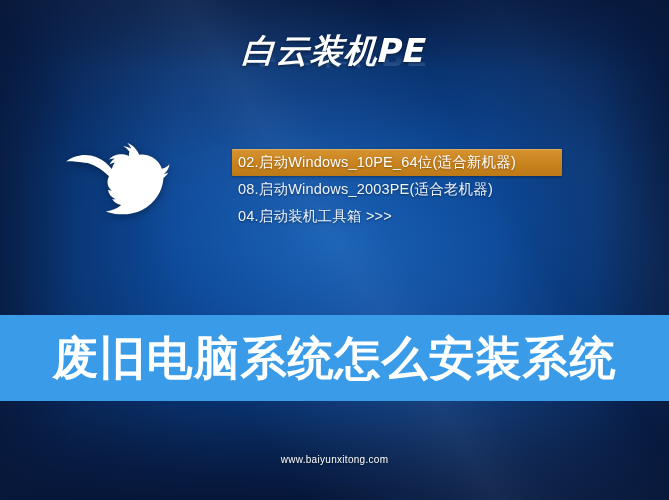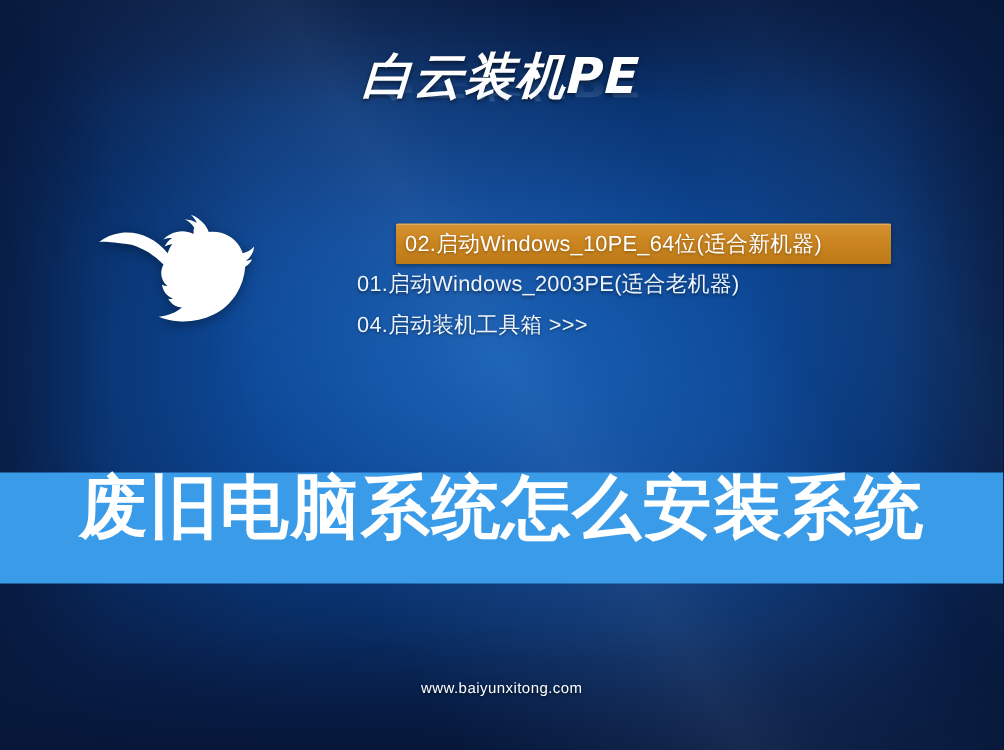--- a/index.html
+++ b/index.html
@@ -123,33 +123,32 @@
     white-space: nowrap;
     text-shadow: 0 1px 2px rgba(0,0,0,0.45);
   }
   .menu-item.selected {
     background: linear-gradient(to bottom, #d79331 0%, #c9841f 50%, #bd7916 100%);
     color: #ffffff;
     width: 324px;
     border-radius: 1px;
     box-shadow: inset 0 1px 0 rgba(255,255,255,0.22), 0 1px 3px rgba(0,0,0,0.35);
     text-shadow: 0 1px 2px rgba(90,50,0,0.55);
-    margin-left: 32px;
   }
 
   
   .banner {
     position: absolute;
     left: 0;
     right: 0;
     top: 315px;
-    height: 74px;
+    height: 86px;
     background: #3a9ce8;
     display: flex;
-    align-items: flex-start;
+    align-items: center;
     justify-content: center;
   }
   .banner-text {
     color: #ffffff;
     font-size: 46px;
     font-weight: 700;
     letter-spacing: 1px;
     line-height: 1;
     white-space: nowrap;
     font-family: "DejaVu Sans", "Liberation Sans", sans-serif;
@@ -187,21 +186,21 @@
   </div>
 
   <div class="bird">
     <svg viewBox="0 0 104 82" width="104" height="82" aria-hidden="true">
       <path fill="#ffffff" d="M63.5 9.8c-1.6-2.4-3.7-4.4-6.4-5.6 2.9 0.2 5.6 1 8.1 2.3-0.9-2.1-2.3-3.9-4-5.4 3.6 1.2 6.6 3.4 8.9 6.3 1.3 1.6 2.3 3.4 3.1 5.3 4.9-0.5 9.5 0.4 13.6 2.8 4.4 2.6 7.4 6.5 9 11.3 1.4-0.3 2.8-0.8 4-1.5 1.4-0.8 2.6-1.8 3.6-3-0.2 2.7-1.2 5.1-2.9 7.2-0.8 1-1.7 1.8-2.7 2.5 1.5-0.2 2.9-0.6 4.3-1.2-1 2.1-2.6 3.8-4.6 5.1-0.5 6.6-2.5 12.7-6 18.2-3.8 6-9 10.6-15.4 13.8-7.3 3.6-15.3 4.9-23.4 4.3-4.5-0.3-8.8-1.3-12.9-3 3.2-0.3 6.2-1 9.1-2.3 2.3-1 4.4-2.3 6.3-3.9-3.9-0.4-7.1-2.4-9.1-5.9 1.2 0.2 2.3 0.2 3.5 0.1-4.3-1.7-6.9-4.8-7.6-9.4 1.2 0.5 2.4 0.8 3.7 0.9-3.2-2.7-4.6-6.1-4.1-10.2 0.2-1.5 0.7-2.9 1.4-4.2-6-6.2-13.1-10.6-21.3-13.2C9.8 19.6 3.4 18.8 0 19.4c4.2-3.3 9-5.3 14.3-6 6.4-0.9 12.6 0.1 18.4 2.9 5.2 2.5 9.5 6.1 13.1 10.6 0.6-2.3 1.6-4.4 3-6.3-1.8 0.3-3.5 0.9-5.1 1.8 1.1-2.4 2.8-4.3 5-5.8-2 0-3.9 0.3-5.8 1 2.4-2.6 5.4-4.3 8.9-5 3.9-0.8 7.7-0.3 11.3 1.4-0.1-1.4-0.3-2.8 0.4-4.2z"></path>
     </svg>
   </div>
 
   <div class="menu">
     <div class="menu-item selected">02.启动Windows_10PE_64位(适合新机器)</div>
-    <div class="menu-item">01.启动Windows_2003PE(适合老机器)</div>
+    <div class="menu-item">08.启动Windows_2003PE(适合老机器)</div>
     <div class="menu-item">04.启动装机工具箱 &gt;&gt;&gt;</div>
   </div>
 
   <div class="banner">
     <span class="banner-text">废旧电脑系统怎么安装系统</span>
   </div>
 
   <div class="footer">
     <span class="footer-url">www.baiyunxitong.com</span>
   </div>

